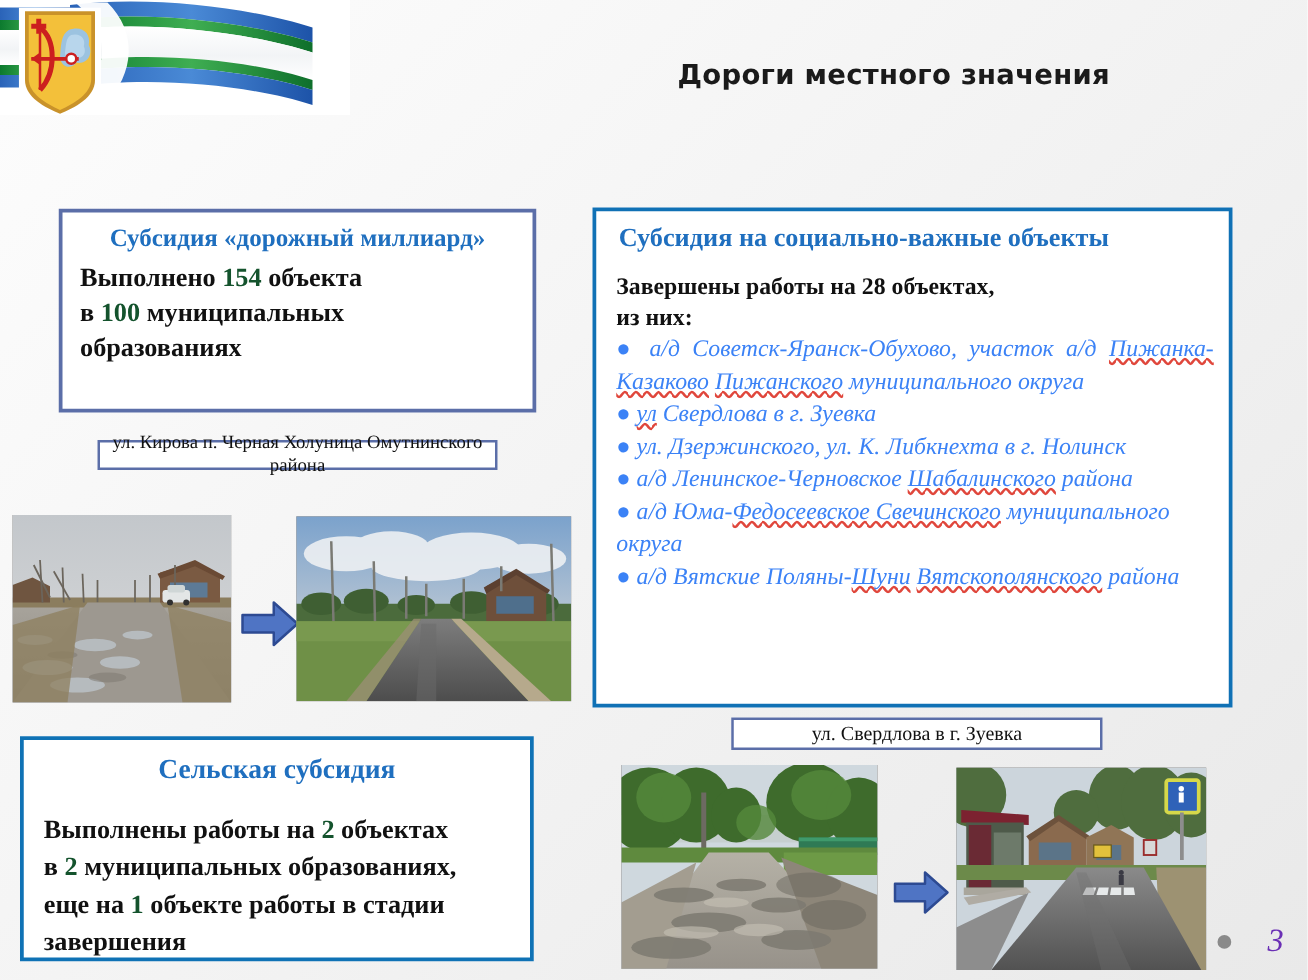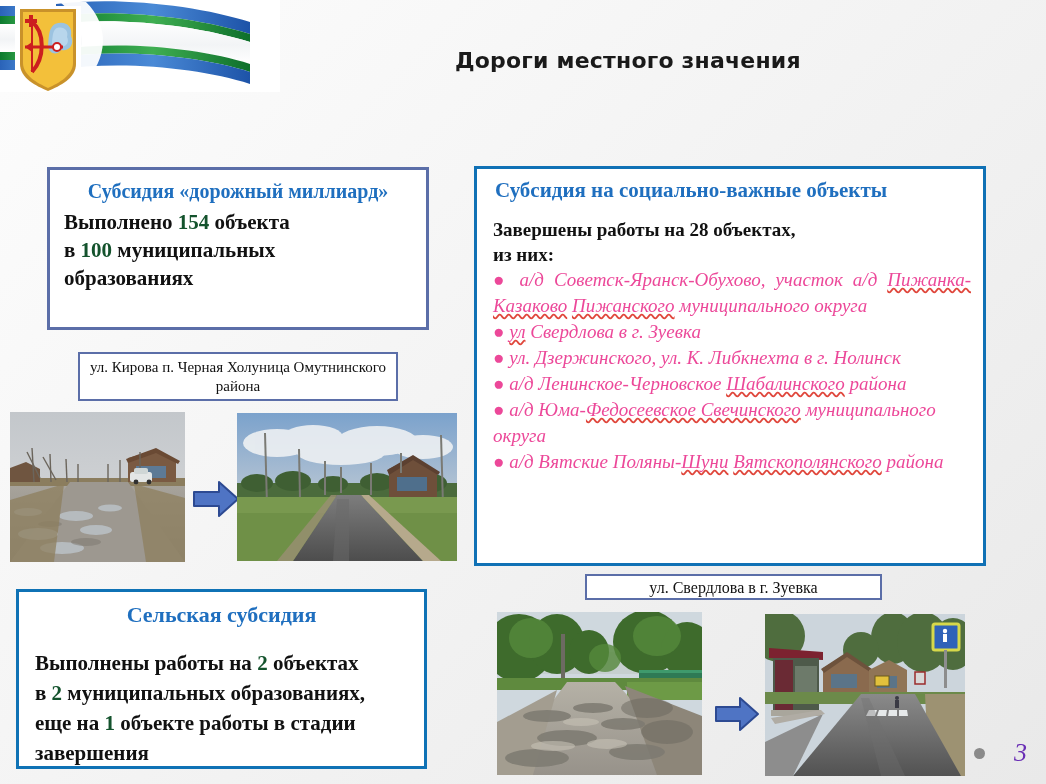--- a/index.html
+++ b/index.html
@@ -12,21 +12,21 @@
 
   
   #header-banner{left:0;top:0;width:280px;height:92px;background:#ffffff;overflow:hidden;}
   #flag-ribbon{position:absolute;left:0;top:0;width:280px;height:92px;}
   #coat-of-arms{position:absolute;left:15px;top:6px;width:66px;height:88px;}
 
   #page-title{
     left:455px;top:48px;width:520px;
     font-family:"DejaVu Sans",sans-serif;
     font-weight:bold;font-size:22px;color:#1a1a1a;letter-spacing:.2px;
-    text-align:left;
+    text-align:center;
   }
 
   
   .box{background:#ffffff;box-sizing:border-box;}
   #box-road-billion{
     left:47px;top:167px;width:382px;height:163px;
     border:3px solid #5b6ea8;
   }
   #box-social{
     left:474px;top:166px;width:512px;height:400px;
@@ -52,37 +52,37 @@
   #box-rural .box-body{
     font-size:21px;line-height:30px;font-weight:bold;padding:20px 16px 0 16px;
     text-align:justify;
   }
   .num{color:#14532d;font-weight:bold;margin-top:16px;}
 
   #box-social .intro{
     font-size:19px;line-height:25px;font-weight:bold;padding:14px 18px 0 16px;color:#111;
   }
   #box-social .bullets{
-    padding:0 12px 0 16px;font-style:italic;font-size:19px;line-height:26px;color:#ec4899;
+    padding:0 12px 0 16px;font-style:italic;font-size:19px;line-height:26px;color:#3b82f6;
   }
   #box-social .bullets .li{margin:0;text-align:justify;}
   #box-social .bullets .li.nj{text-align:left;}
   .bullet-dot{font-style:normal;}
   .sq{
     text-decoration:underline wavy #e0473c;
     text-decoration-skip-ink:none;
   }
 
   
   .caption-box{
     background:#ffffff;border:2px solid #5b6ea8;box-sizing:border-box;
     text-align:center;color:#111;font-size:15px;line-height:19px;
     display:flex;align-items:center;justify-content:center;
   }
-  #caption-kirova{left:78px;top:352px;width:320px;height:49px;}
+  #caption-kirova{left:78px;top:352px;width:320px;height:24px;}
   #caption-sverdlova{left:585px;top:574px;width:297px;height:26px;font-size:16px;}
 
   
   .photo{overflow:hidden;background:#8d8d8d;}
   #photo-holunitsa-before{left:10px;top:412px;width:175px;height:150px;}
   #photo-holunitsa-after{left:237px;top:413px;width:220px;height:148px;}
   #photo-zuevka-before{left:497px;top:612px;width:205px;height:163px;}
   #photo-zuevka-after{left:765px;top:614px;width:200px;height:162px;}
 
   .arrow{display:block;}

